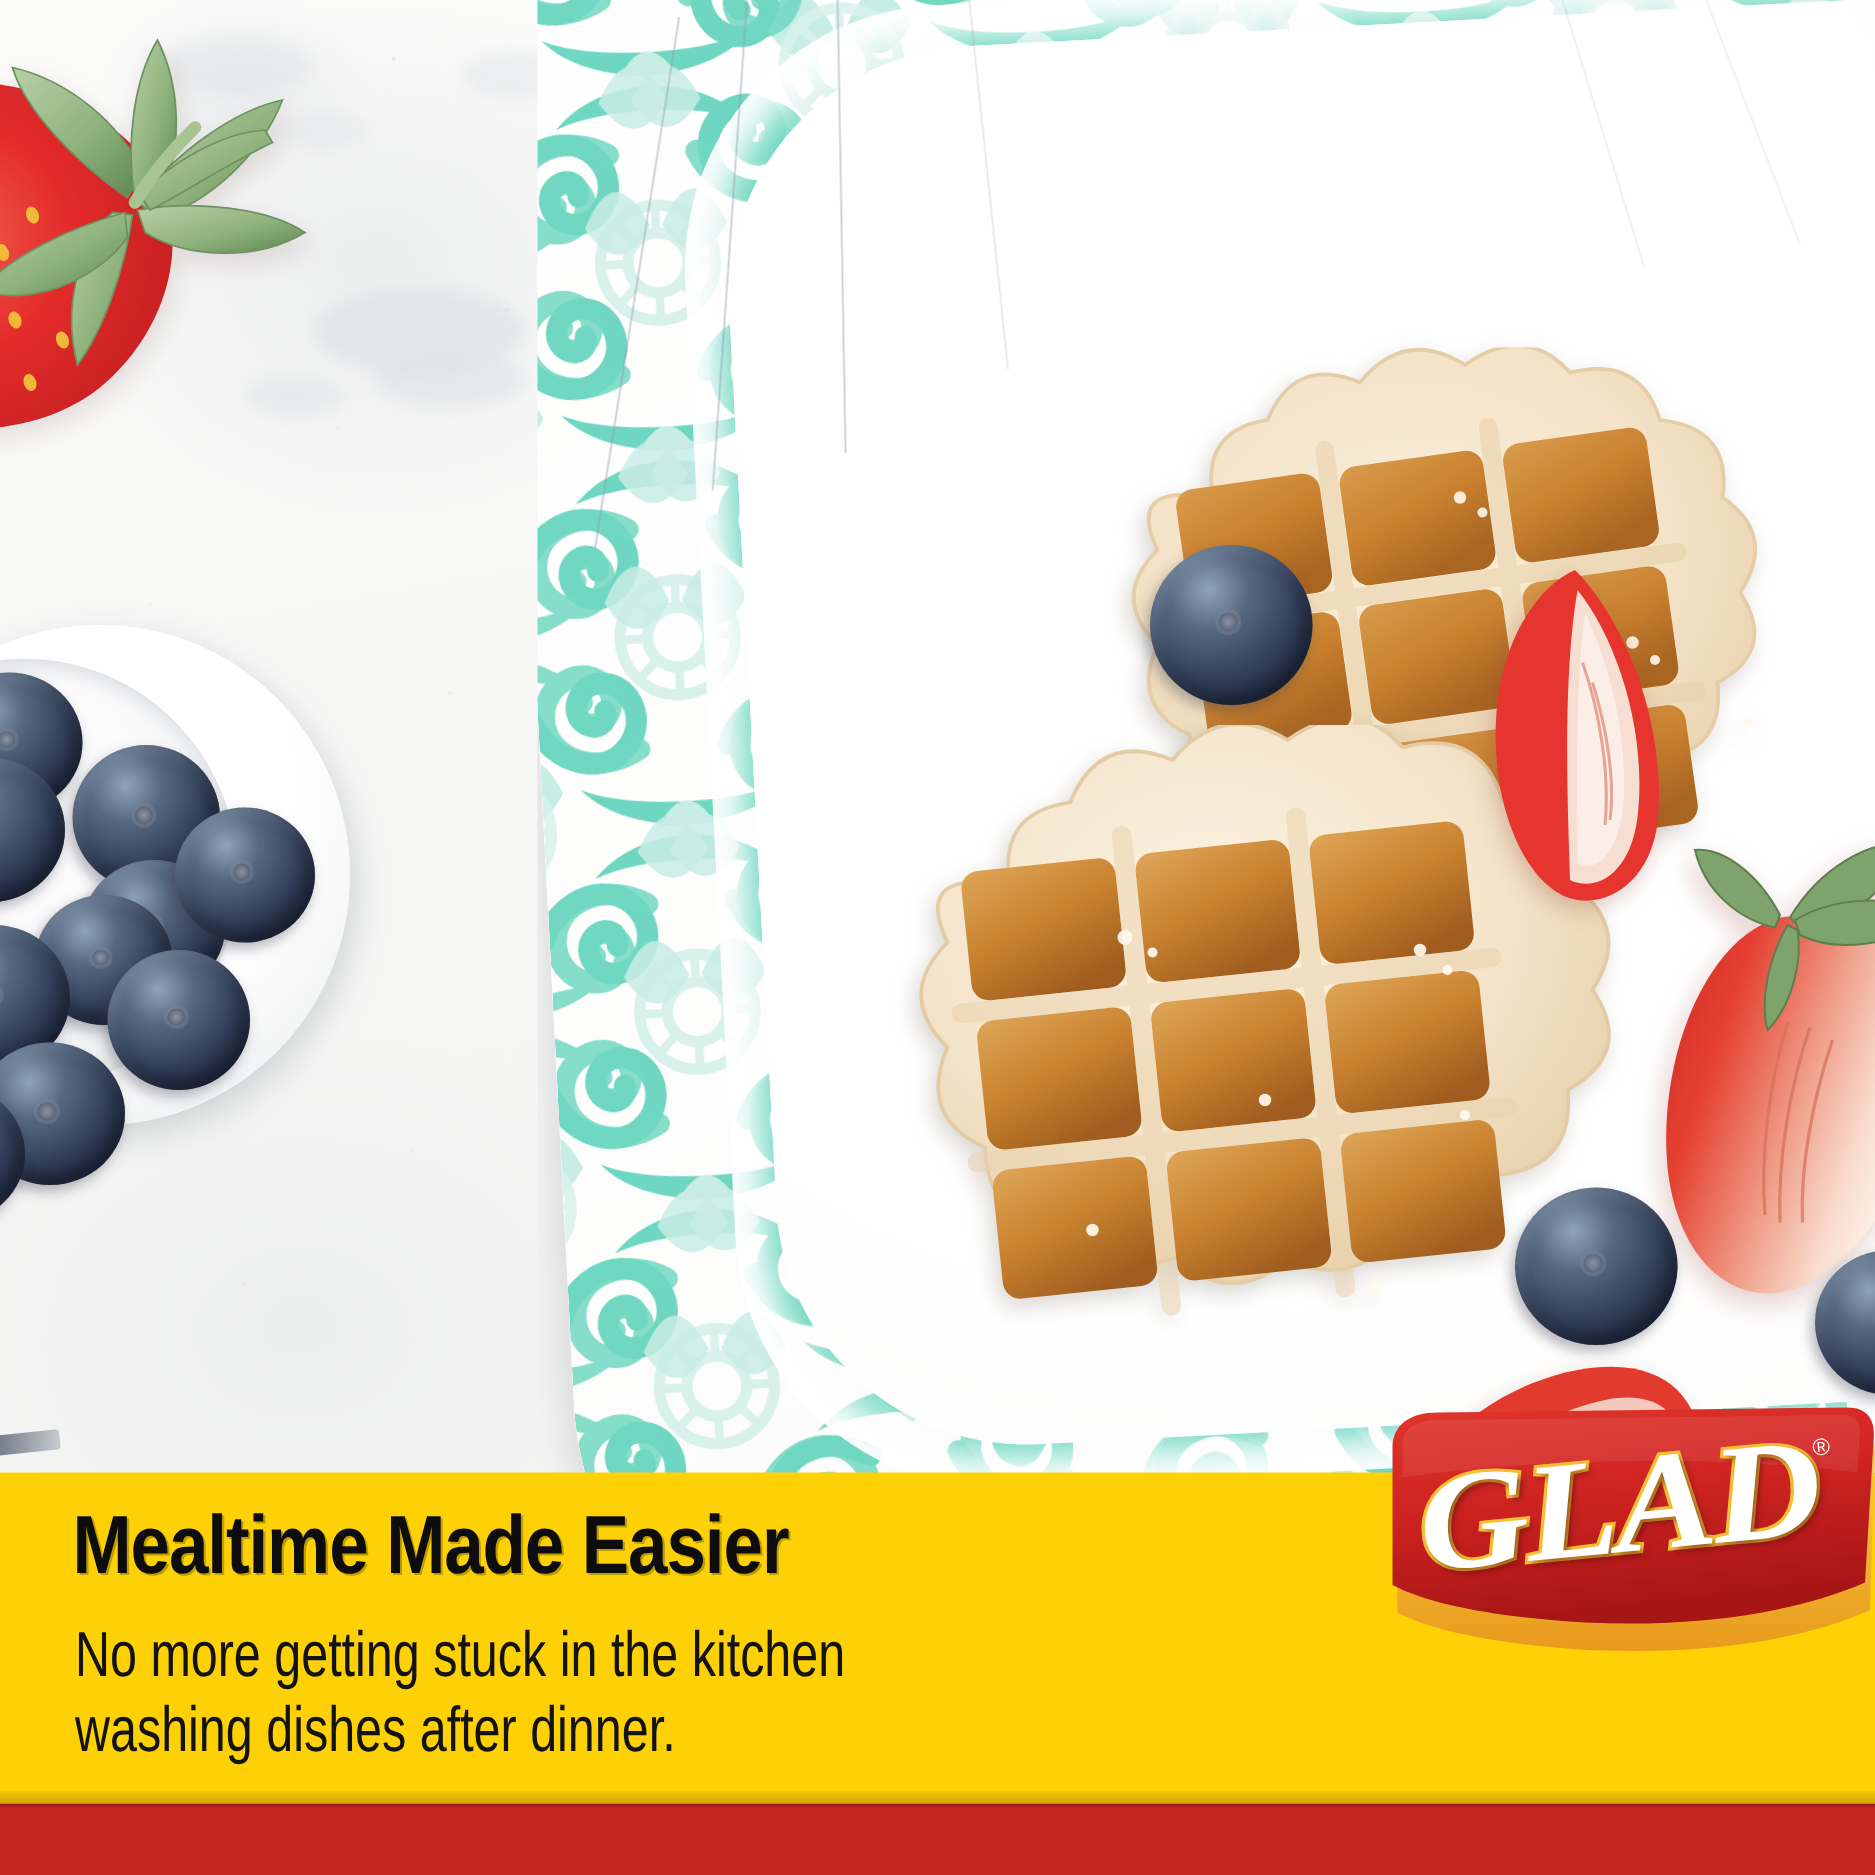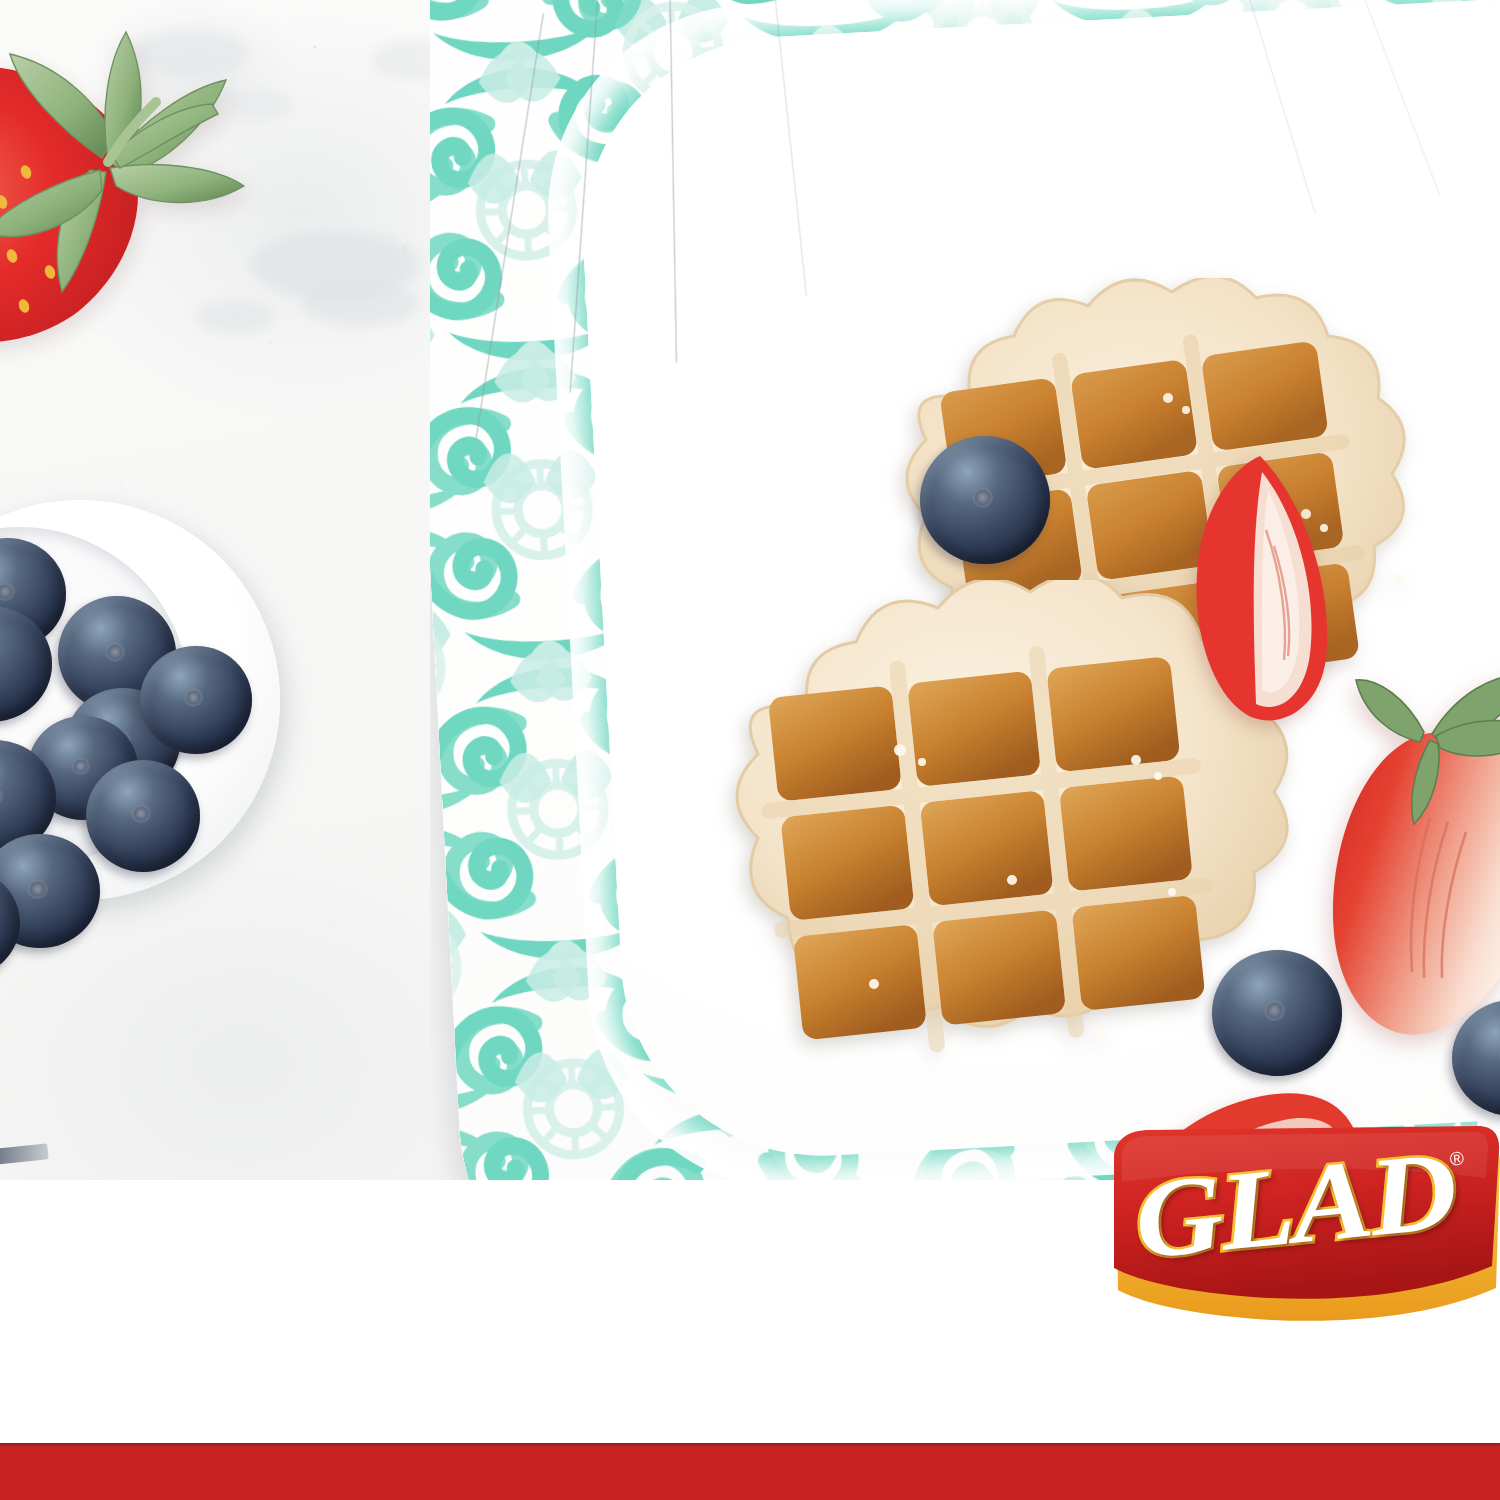--- a/index.html
+++ b/index.html
@@ -492,16 +492,22 @@
       <path d="M8,32 C 8,14 22,4 44,4 L 372,0 C 388,0 394,10 393,24 L 386,140 C 326,166 246,176 162,172 C 94,168 38,158 8,142 Z" fill="url(#gladRed)"></path>
 
       <path d="M16,30 C 16,16 28,10 46,10 L 368,6 C 378,6 382,12 382,20 L 380,52 C 290,40 140,38 16,56 Z" fill="#ffffff" opacity=".08"></path>
     </svg>
     <div id="glad-text">
       <span id="glad-word">GLAD</span>
     </div>
     <span id="glad-reg">®</span>
   </div>
 
+  <div id="band">
+    <div id="headline">Mealtime Made Easier</div>
+    <div id="subcopy">No more getting stuck in the kitchen
+washing dishes after dinner.</div>
+    <div id="band-shade"></div>
+  </div>
 
   <div id="footer"></div>
 
 </div>
 
 </body></html>

